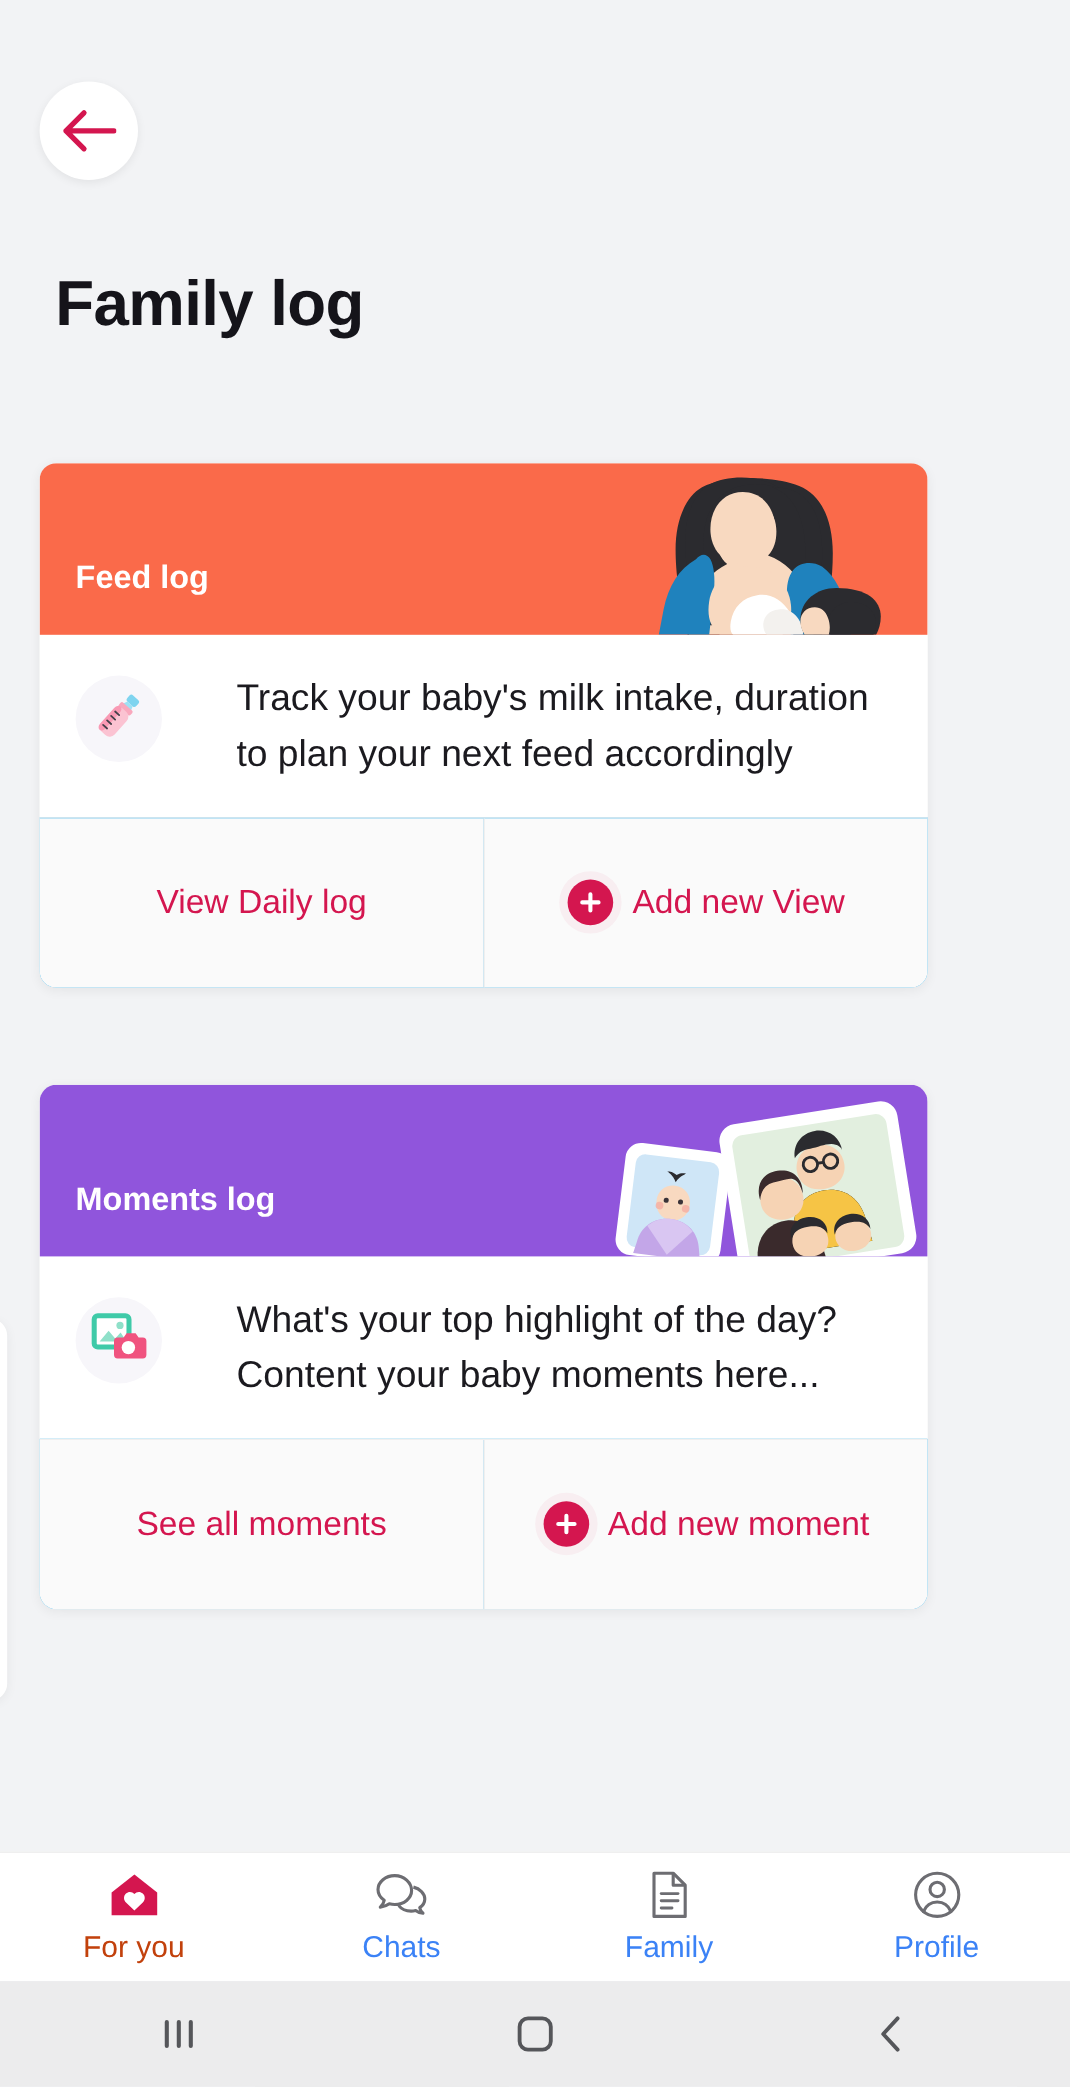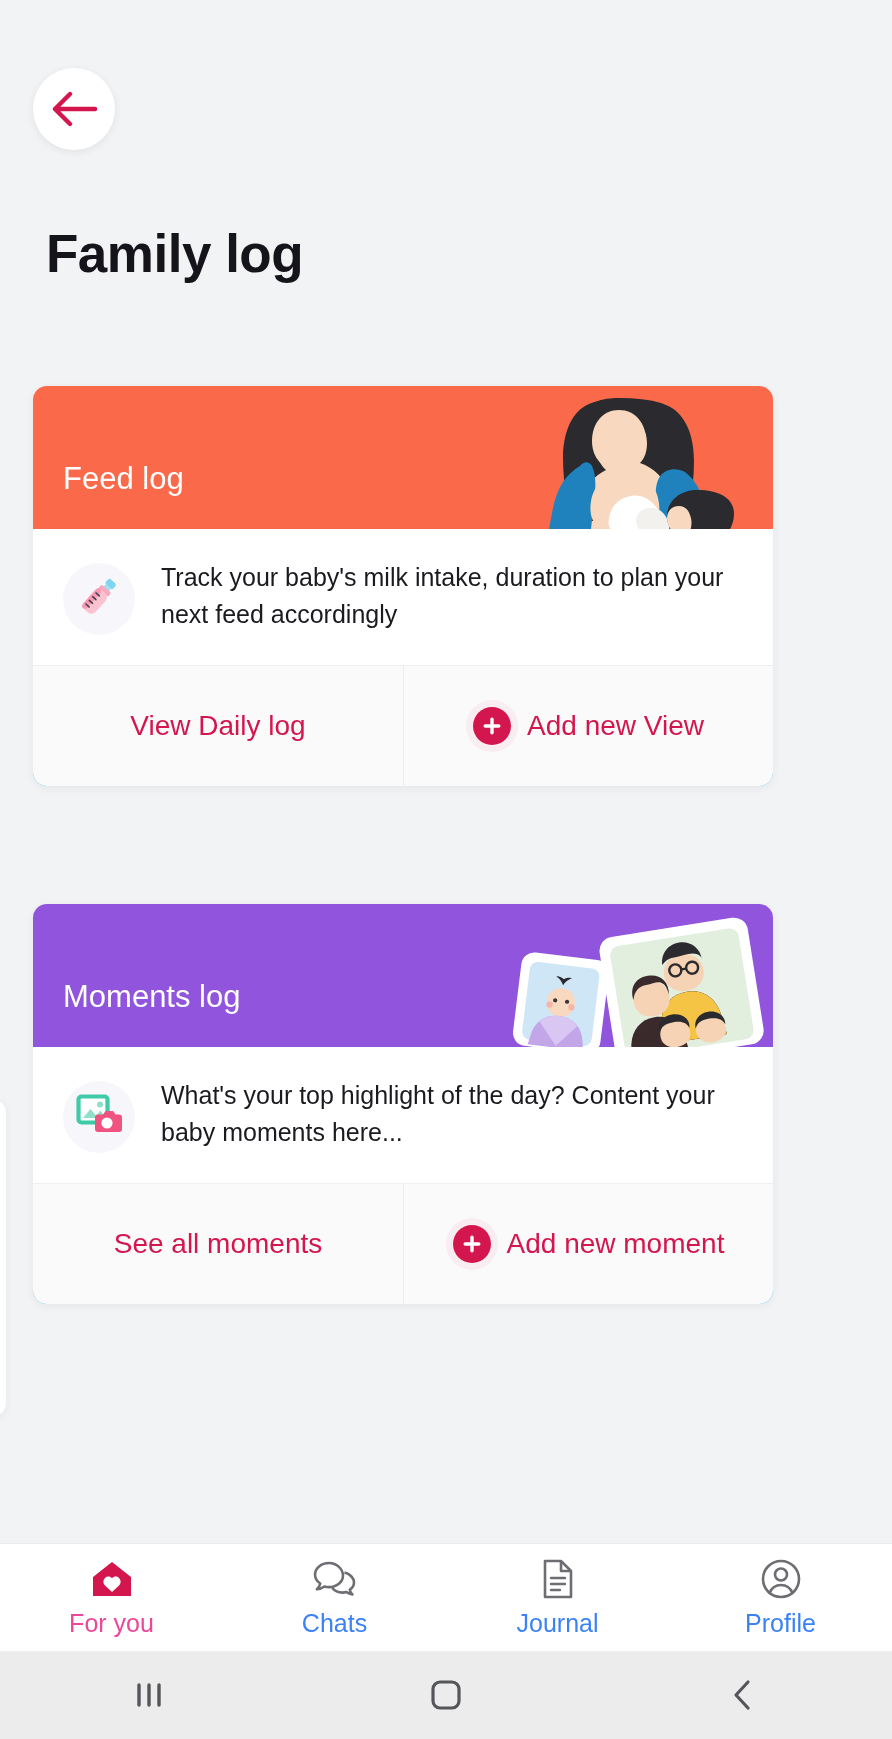--- a/index.html
+++ b/index.html
@@ -64,22 +64,22 @@
     position: relative;
     height: 143px;
     overflow: hidden;
     display: flex;
     align-items: flex-end;
   }
   .card-banner-title {
     position: relative;
     z-index: 3;
     color: #ffffff;
-    font-size: 31px;
-    font-weight: 400;
+    font-size: 27px;
+    font-weight: 700;
     padding: 0 0 32px 30px;
   }
   .banner-art {
     position: absolute;
     right: 0; top: 0; bottom: 0;
     width: 300px;
     z-index: 2;
     pointer-events: none;
   }
   .banner-art svg { display: block; width: 100%; height: 100%; }
@@ -93,31 +93,32 @@
   }
   .body-icon {
     flex: 0 0 auto;
     width: 72px; height: 72px;
     border-radius: 50%;
     background: #f7f6fa;
     display: flex; align-items: center; justify-content: center;
     margin-top: 6px;
   }
   .body-text {
-    font-size: 25px;
+    font-size: 31px;
     line-height: 1.48;
     color: #1b1a1f;
     padding-top: 2px;
+    margin-left: 36px;
   }
 
   .card-actions {
     display: flex;
     background: #0ea5e9;
     border-top: 1px solid #efefef;
-    height: 121px;
+    height: 142px;
   }
   .card-action {
     flex: 1 1 50%;
     display: flex;
     align-items: center;
     justify-content: center;
     gap: 16px;
     color: #d4164f;
     font-size: 28px;
     cursor: pointer;
@@ -156,21 +157,21 @@
   .tab {
     flex: 1 1 25%;
     display: flex;
     flex-direction: column;
     align-items: center;
     justify-content: center;
     gap: 9px;
     cursor: pointer;
   }
   .tab-label { font-size: 25px; color: #3b82f6; }
-  .tab.active .tab-label { color: #ec4899; }
+  .tab.active .tab-label { color: #c2410c; }
   .tab-ico { height: 42px; display: flex; align-items: center; }
   .tab-ico svg { display: block; }
 
   
   .sysbar {
     flex: 0 0 auto;
     height: 88px;
     background: #ececed;
     display: flex;
     align-items: center;
@@ -380,21 +381,21 @@
         <svg width="36" height="42" viewBox="0 0 36 42" fill="none">
           <path d="M5 3h16l10 10v26H5V3z" stroke="#6d6d72" stroke-width="2.6" fill="none" stroke-linejoin="round"></path>
           <path d="M21 3v10h10" stroke="#6d6d72" stroke-width="2.6" fill="none" stroke-linejoin="round"></path>
           <g stroke="#6d6d72" stroke-width="2.4" stroke-linecap="round">
             <path d="M11 20h14"></path>
               <path d="M11 26h14"></path>
               <path d="M11 32h9"></path>
           </g>
         </svg>
       </span>
-      <span class="tab-label">Journal</span>
+      <span class="tab-label">Family</span>
     </div>
 
     <div class="tab">
       <span class="tab-ico">
         <svg width="42" height="42" viewBox="0 0 42 42" fill="none">
           <circle cx="21" cy="21" r="18" stroke="#6d6d72" stroke-width="2.6" fill="none"></circle>
           <circle cx="21" cy="16.5" r="6" stroke="#6d6d72" stroke-width="2.6" fill="none"></circle>
           <path d="M9.5 35c2.2-5.2 6.4-8 11.5-8s9.3 2.8 11.5 8" stroke="#6d6d72" stroke-width="2.6" fill="none" stroke-linecap="round"></path>
         </svg>
       </span>

